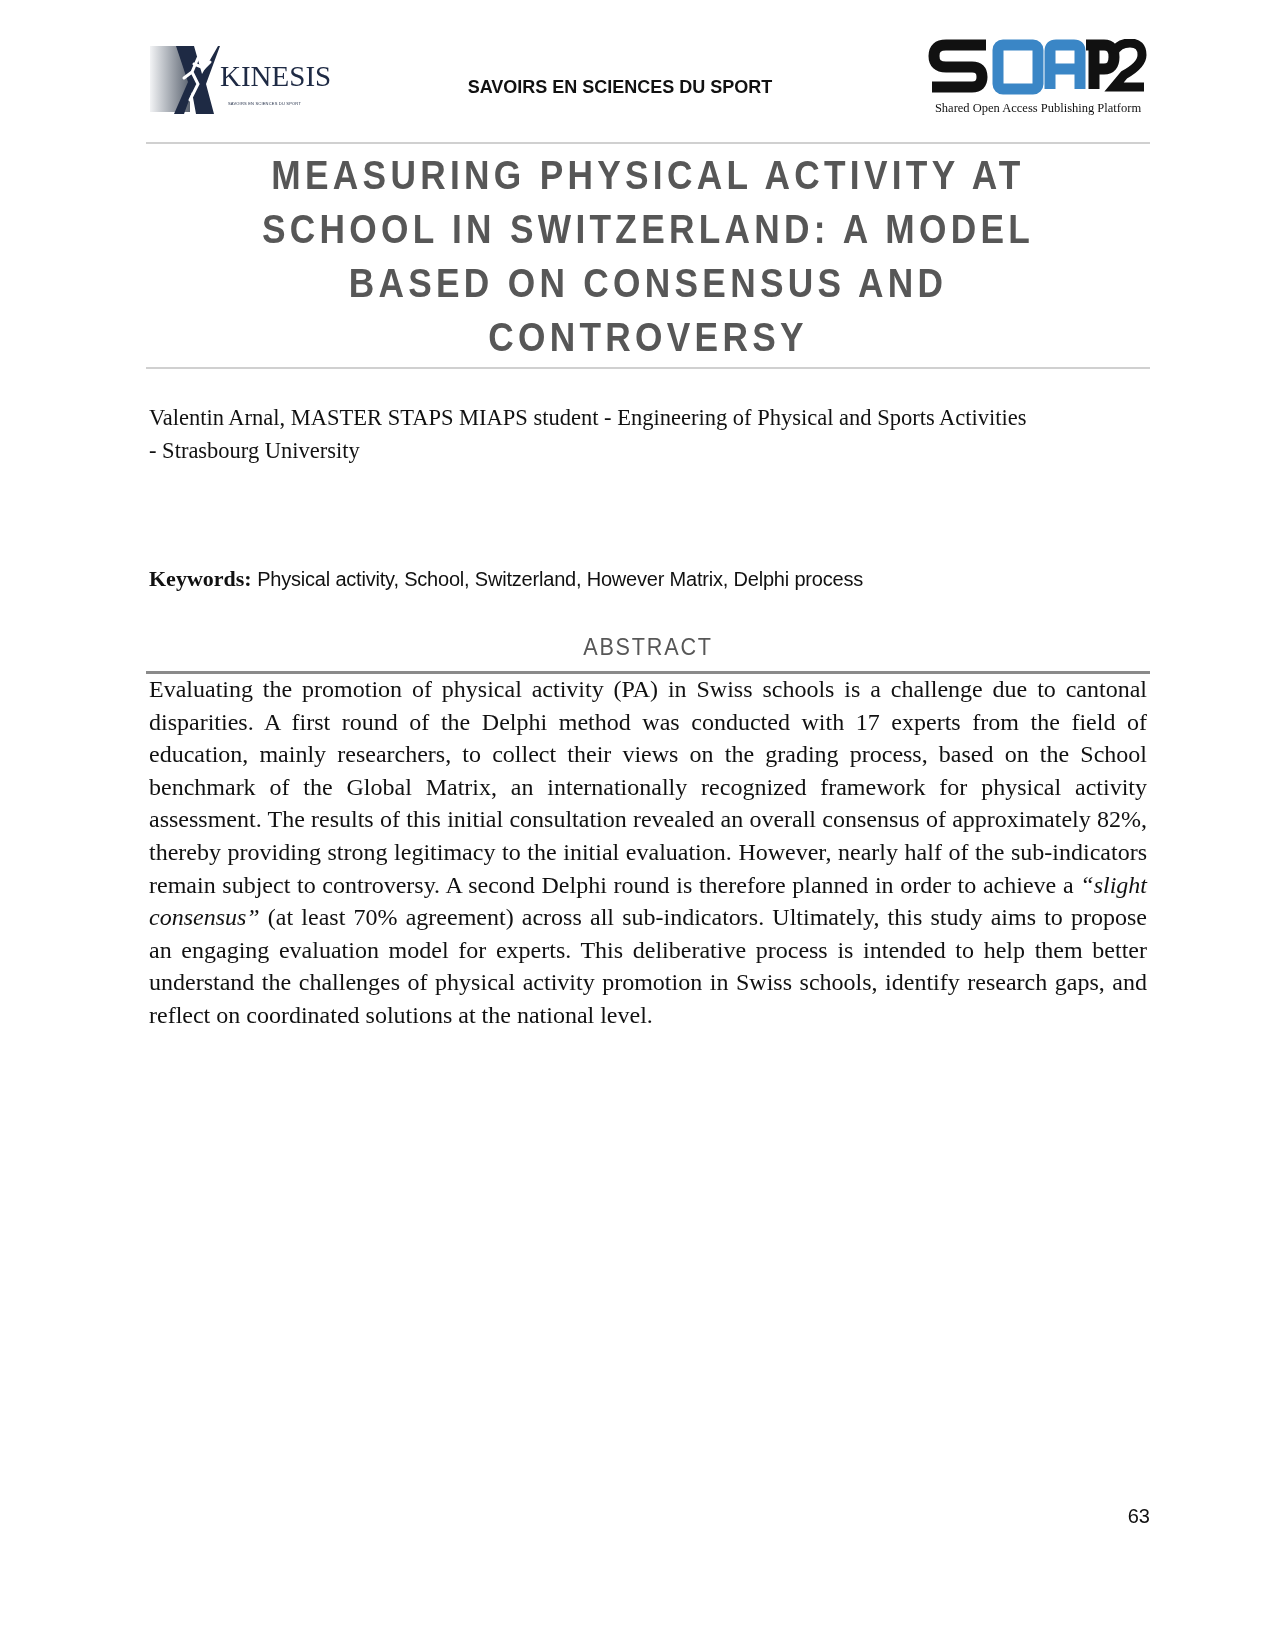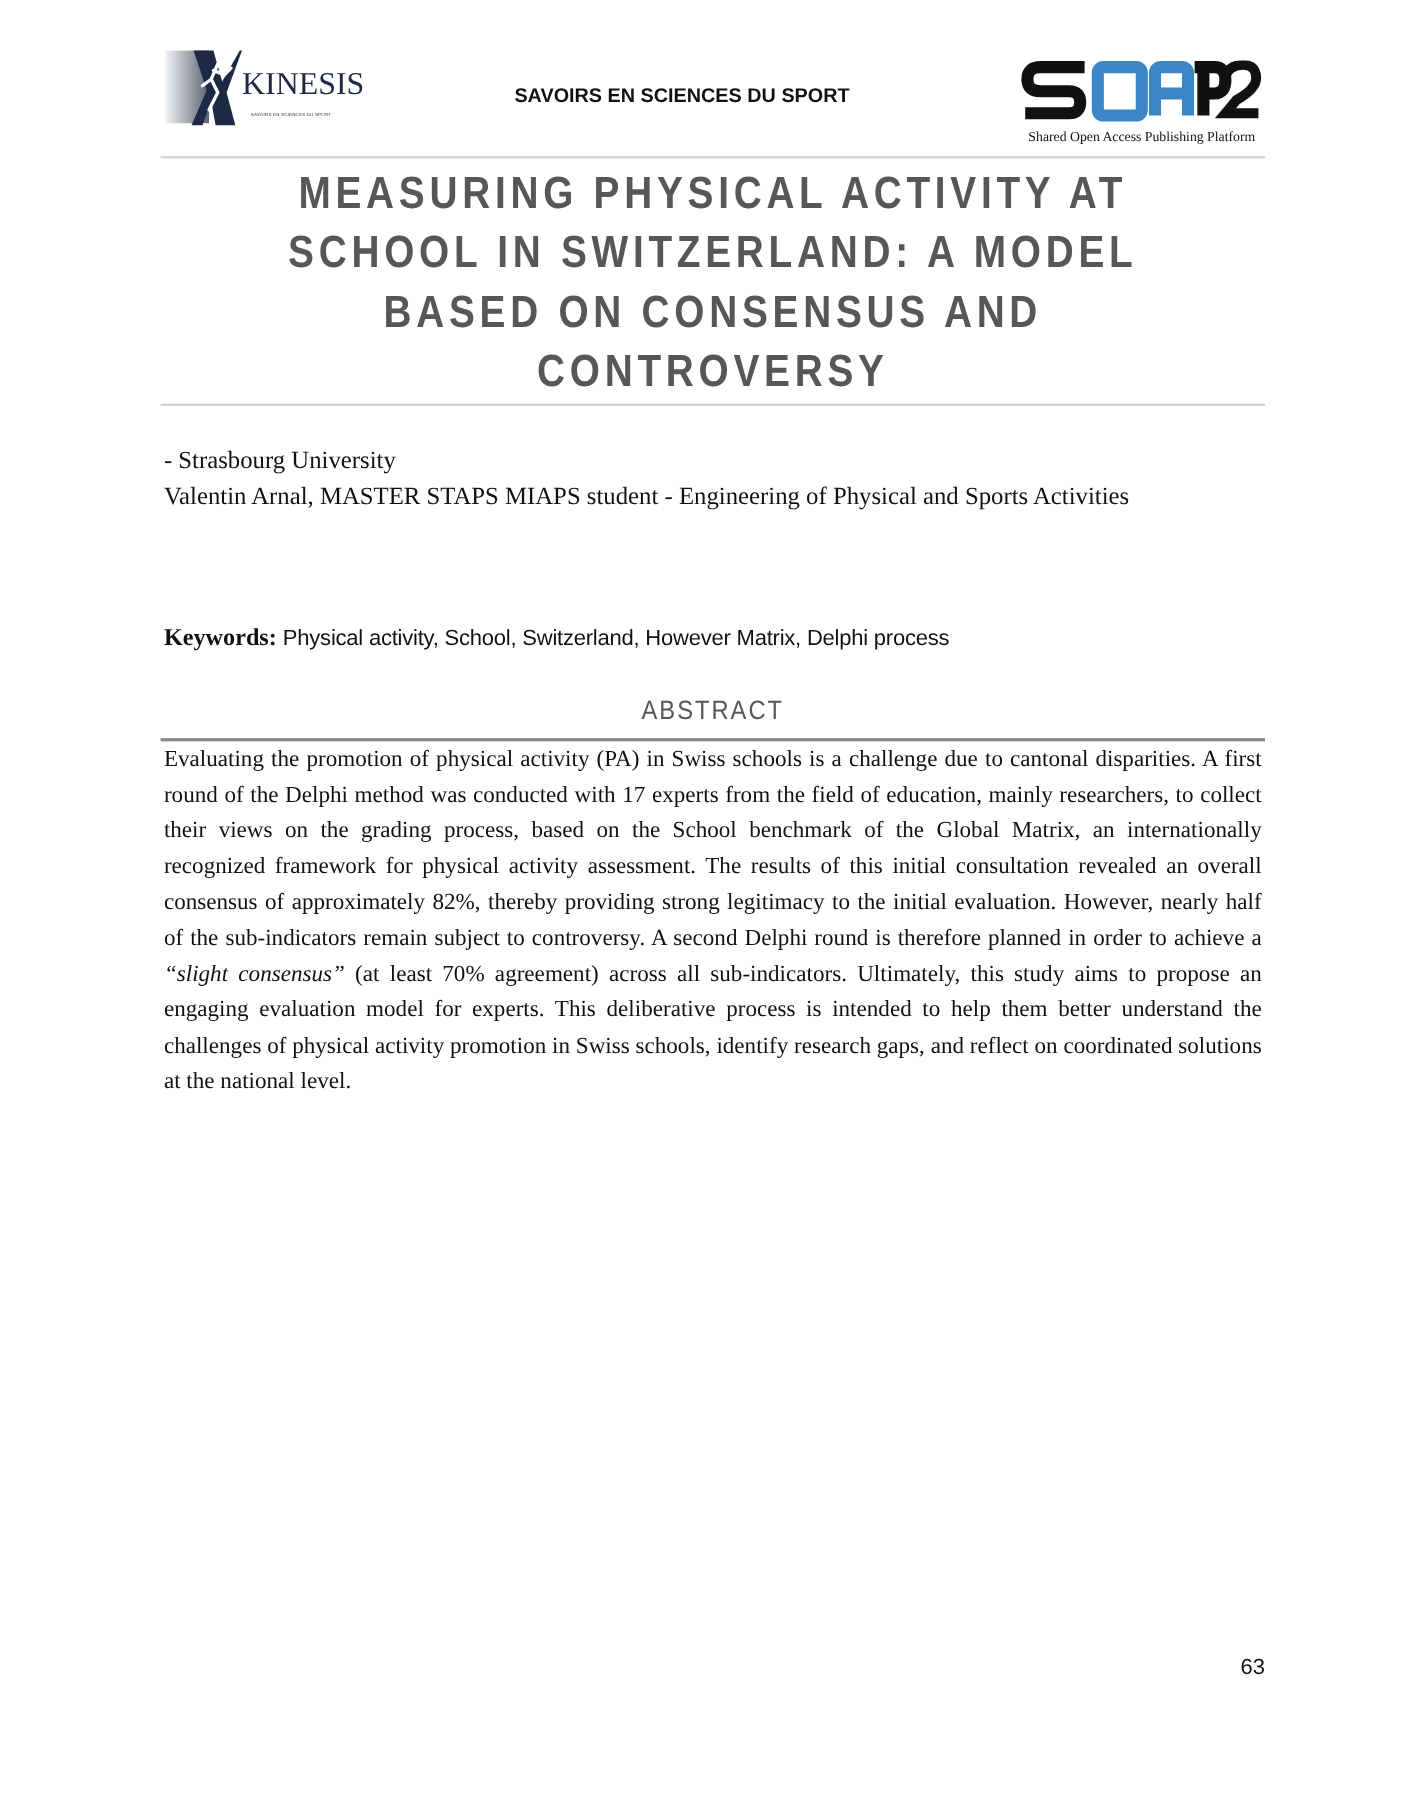--- a/index.html
+++ b/index.html
@@ -12,21 +12,21 @@
       background: linear-gradient(90deg, #f2f3f5 0%, #aeb3ba 45%, #5b6370 100%); }
     .logo-kinesis .k { position: absolute; left: 22px; top: 0; width: 48px; height: 70px; }
     .logo-kinesis .name { position: absolute; left: 70px; top: 16px; font-family: "Liberation Serif", serif;
       font-size: 29px; color: #1e2a44; letter-spacing: 0px; }
     .logo-kinesis .tag { position: absolute; left: 78px; top: 57px; font-family: "Liberation Sans", sans-serif;
       font-size: 4px; color: #1e2a44; letter-spacing: 0.2px; white-space: nowrap; }
 
     .journal-name { position: absolute; left: 420px; width: 400px; top: 77px; text-align: center;
       font-family: "Liberation Sans", sans-serif; font-weight: bold; font-size: 18px; color: #111; }
 
-    .logo-soap { position: absolute; left: 928px; top: 55px; width: 220px; height: 78px; }
+    .logo-soap { position: absolute; left: 928px; top: 39px; width: 220px; height: 78px; }
     .logo-soap svg { position: absolute; left: 0; top: 0; }
     .logo-soap .sub { position: absolute; left: 0; top: 62px; width: 220px; text-align: center;
       font-family: "Liberation Serif", serif; font-size: 12.5px; color: #111; white-space: nowrap; }
 
     .rule-top { position: absolute; left: 146px; width: 1004px; top: 142px; height: 2px; background: #d0d0d0; }
     .rule-title { position: absolute; left: 146px; width: 1004px; top: 367px; height: 2px; background: #d0d0d0; }
 
     .title { position: absolute; left: 150px; width: 996px; top: 148px; text-align: center;
       font-family: "Liberation Sans", sans-serif; font-weight: bold; font-size: 41px; line-height: 54px;
       color: #575757; letter-spacing: 5px; transform: scaleX(0.86); transform-origin: center top; }
@@ -37,21 +37,21 @@
     .keywords { position: absolute; left: 149px; top: 566px; font-size: 22px; color: #111; white-space: nowrap; }
     .keywords .kw-label { font-family: "Liberation Serif", serif; font-weight: bold; margin-top: 44px; }
     .keywords .kw-value { font-family: "Liberation Sans", sans-serif; font-size: 20px; letter-spacing: -0.2px; }
 
     .abstract-heading { position: absolute; left: 146px; width: 1004px; top: 633px; text-align: center;
       font-family: "Liberation Sans", sans-serif; font-size: 24px; color: #575757; letter-spacing: 2px;
       transform: scaleX(0.9); transform-origin: center top; }
     .rule-abstract { position: absolute; left: 146px; width: 1004px; top: 671px; height: 3px; background: #8a8a8a; }
 
     .abstract { position: absolute; left: 149px; width: 998px; top: 673px;
-      font-family: "Liberation Serif", serif; font-size: 21px; line-height: 32.6px; color: #111;
+      font-family: "Liberation Serif", serif; font-size: 24px; line-height: 32.6px; color: #111;
       text-align: justify; margin: 0; }
     .abstract em { font-style: italic; }
 
     .page-number { position: absolute; left: 1110px; width: 40px; top: 1505px; text-align: right;
       font-family: "Liberation Sans", sans-serif; font-size: 20px; color: #111; }
   </style>
 </head>
 <body>
 
 <div class="page">
@@ -90,22 +90,22 @@
   <h1 class="title" style="margin:0;">
     <div>MEASURING PHYSICAL ACTIVITY AT</div>
     <div>SCHOOL IN SWITZERLAND: A MODEL</div>
     <div>BASED ON CONSENSUS AND</div>
     <div>CONTROVERSY</div>
   </h1>
 
   <div class="rule-title"></div>
 
   <div class="author">
+    <div>Valentin Arnal, MASTER STAPS MIAPS student - Engineering of Physical and Sports Activities</div>
     <div>- Strasbourg University</div>
-    <div>Valentin Arnal, MASTER STAPS MIAPS student - Engineering of Physical and Sports Activities</div>
   </div>
 
   <div class="keywords">
     <span class="kw-label">Keywords:</span>
     <span class="kw-value">Physical activity, School, Switzerland, However Matrix, Delphi process</span>
   </div>
 
   <div class="abstract-heading">ABSTRACT</div>
   <div class="rule-abstract"></div>
 

